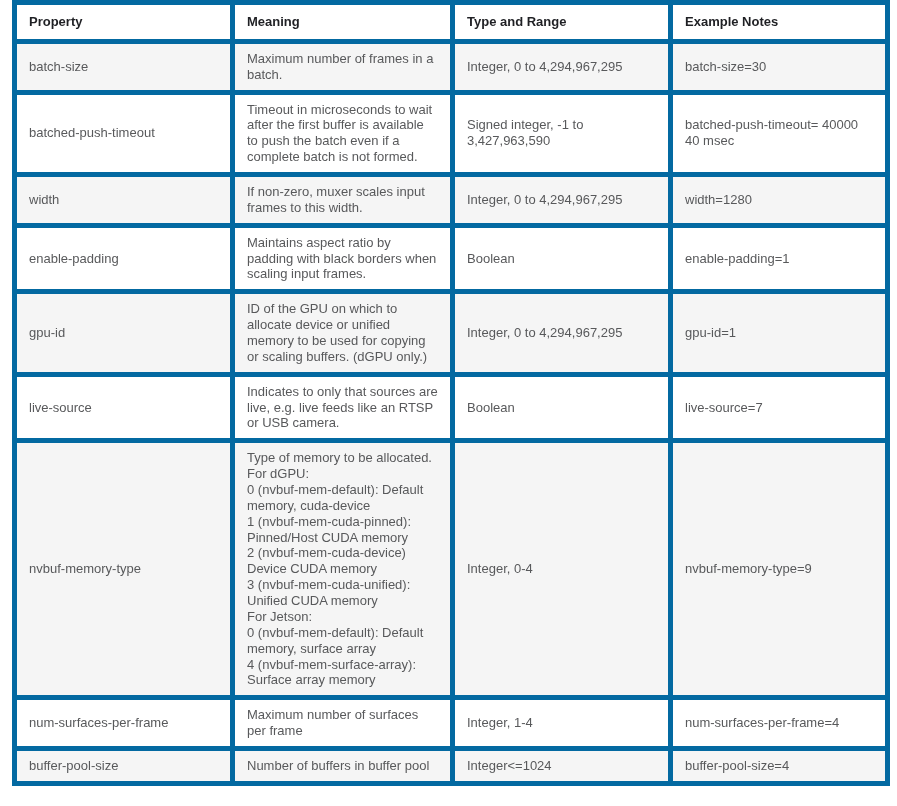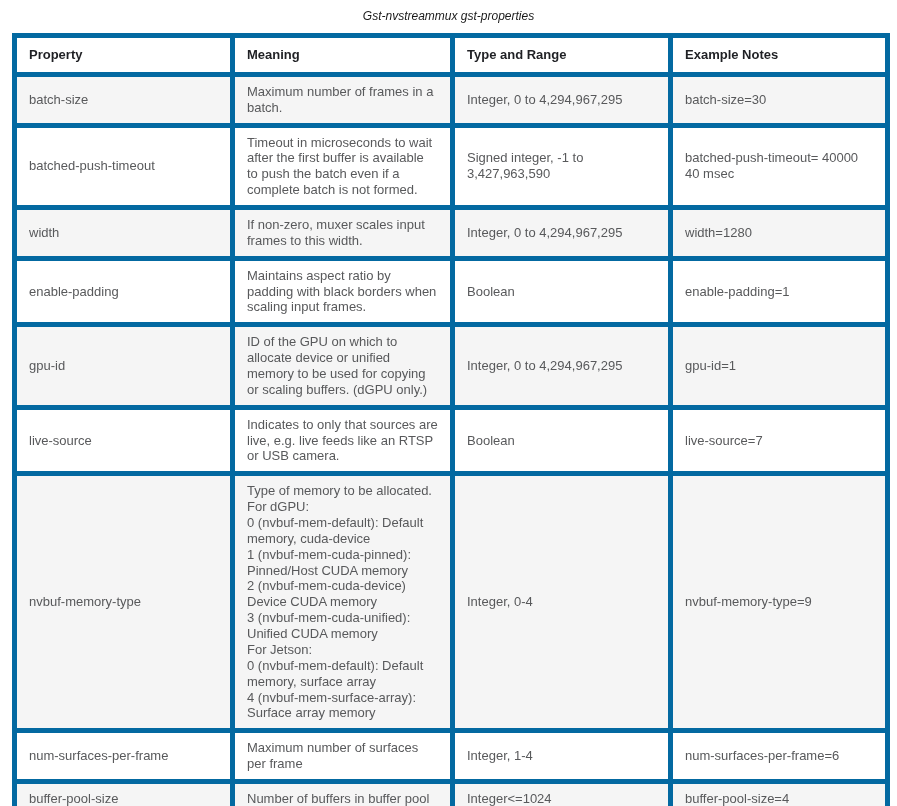--- a/index.html
+++ b/index.html
@@ -57,21 +57,20 @@
   }
   col.c-prop    { width: 218px; }
   col.c-meaning { width: 220px; }
   col.c-type    { width: 218px; }
   col.c-example { width: 217px; }
 </style>
 </head>
 <body>
 
 <div class="page">
-  <div class="caption">Gst-nvstreammux gst-properties</div>
 
   <div class="table-wrap">
     <table>
       <colgroup>
         <col class="c-prop">
         <col class="c-meaning">
         <col class="c-type">
         <col class="c-example">
       </colgroup>
       <thead>
@@ -130,21 +129,21 @@
 For Jetson:
 0 (nvbuf-mem-default): Default memory, surface array
 4 (nvbuf-mem-surface-array): Surface array memory</td>
             <td class="type">Integer, 0-4</td>
             <td class="example">nvbuf-memory-type=9</td>
           </tr>
           <tr>
             <td class="property">num-surfaces-per-frame</td>
             <td class="meaning">Maximum number of surfaces per frame</td>
             <td class="type">Integer, 1-4</td>
-            <td class="example">num-surfaces-per-frame=6</td>
+            <td class="example">num-surfaces-per-frame=4</td>
           </tr>
           <tr>
             <td class="property">buffer-pool-size</td>
             <td class="meaning">Number of buffers in buffer pool</td>
             <td class="type">Integer&lt;=1024</td>
             <td class="example">buffer-pool-size=4</td>
           </tr>
         </tbody>
     </table>
   </div>

